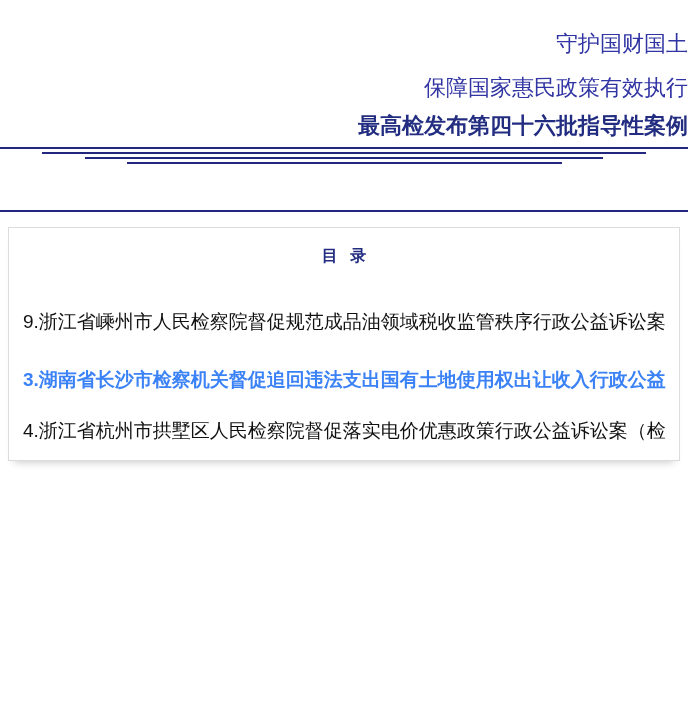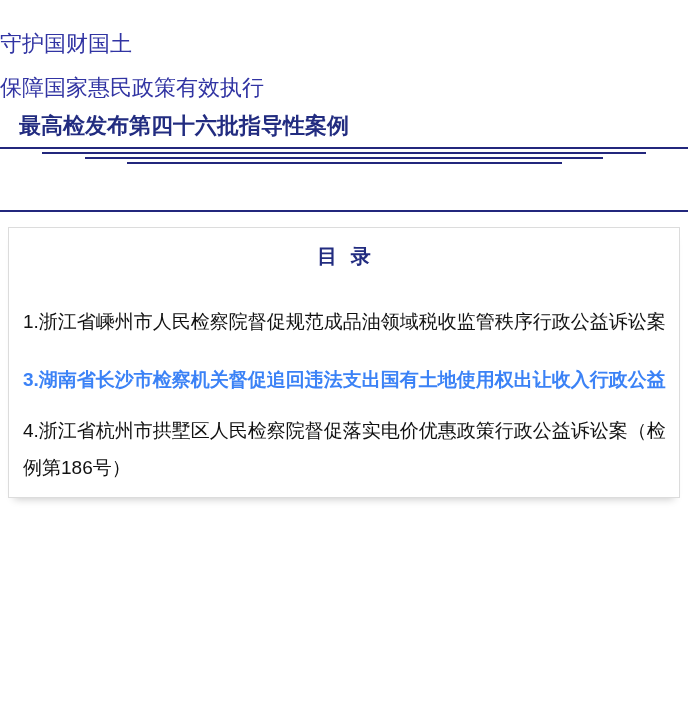--- a/index.html
+++ b/index.html
@@ -5,21 +5,21 @@
   html, body { margin: 0; padding: 0; background: #ffffff; }
   .page {
     position: relative;
     width: 688px;
     height: 713px;
     background: #ffffff;
     overflow: hidden;
     font-family: "Liberation Sans", sans-serif;
   }
   
-  .header { text-align: left; padding-top: 33px; }
+  .header { text-align: right; padding-top: 33px; }
   .header .sub {
     font-size: 22px;
     line-height: 22px;
     font-weight: 400;
     color: #3134a3;
     margin: 0 0 0 0;
   }
   .header .sub + .sub { margin-top: 22px; }
   .header .main-title {
     font-size: 22px;
@@ -46,21 +46,21 @@
   .toc-card {
     margin: 15px 8px 0;
     border: 1px solid #dcdcdc;
     padding: 15px 14px 11px;
     background: #ffffff;
     box-shadow: 0 7px 8px -6px rgba(0,0,0,0.22);
     overflow: hidden;
   }
   .toc-heading {
     text-align: center;
-    font-size: 20px;
+    font-size: 16px;
     line-height: 26px;
     font-weight: 700;
     color: #222c80;
     word-spacing: 8px;
   }
   .toc-item {
     font-size: 19px;
     line-height: 37px;
     color: #111111;
     font-weight: 400;
@@ -91,29 +91,28 @@
     <div class="dline w3"></div>
     <div class="dline w4"></div>
   </div>
 
   <div class="solo-line"></div>
 
   <div class="toc-card">
     <div class="toc-heading">目 录</div>
 
     <div class="toc-item first">
-      <div class="toc-line">1.浙江省嵊州市人民检察院督促规范成品油领域税收监管秩序行政公益诉讼案</div>
+      <div class="toc-line">9.浙江省嵊州市人民检察院督促规范成品油领域税收监管秩序行政公益诉讼案</div>
     </div>
 
     <div class="toc-item gap-std">
     </div>
 
     <div class="toc-item gap-std highlight">
       <div class="toc-line">3.湖南省长沙市检察机关督促追回违法支出国有土地使用权出让收入行政公益</div>
     </div>
 
     <div class="toc-item gap-lg">
       <div class="toc-line">4.浙江省杭州市拱墅区人民检察院督促落实电价优惠政策行政公益诉讼案（检</div>
-      <div class="toc-line">例第186号）</div>
     </div>
   </div>
 
 </div>
 
 </body></html>

